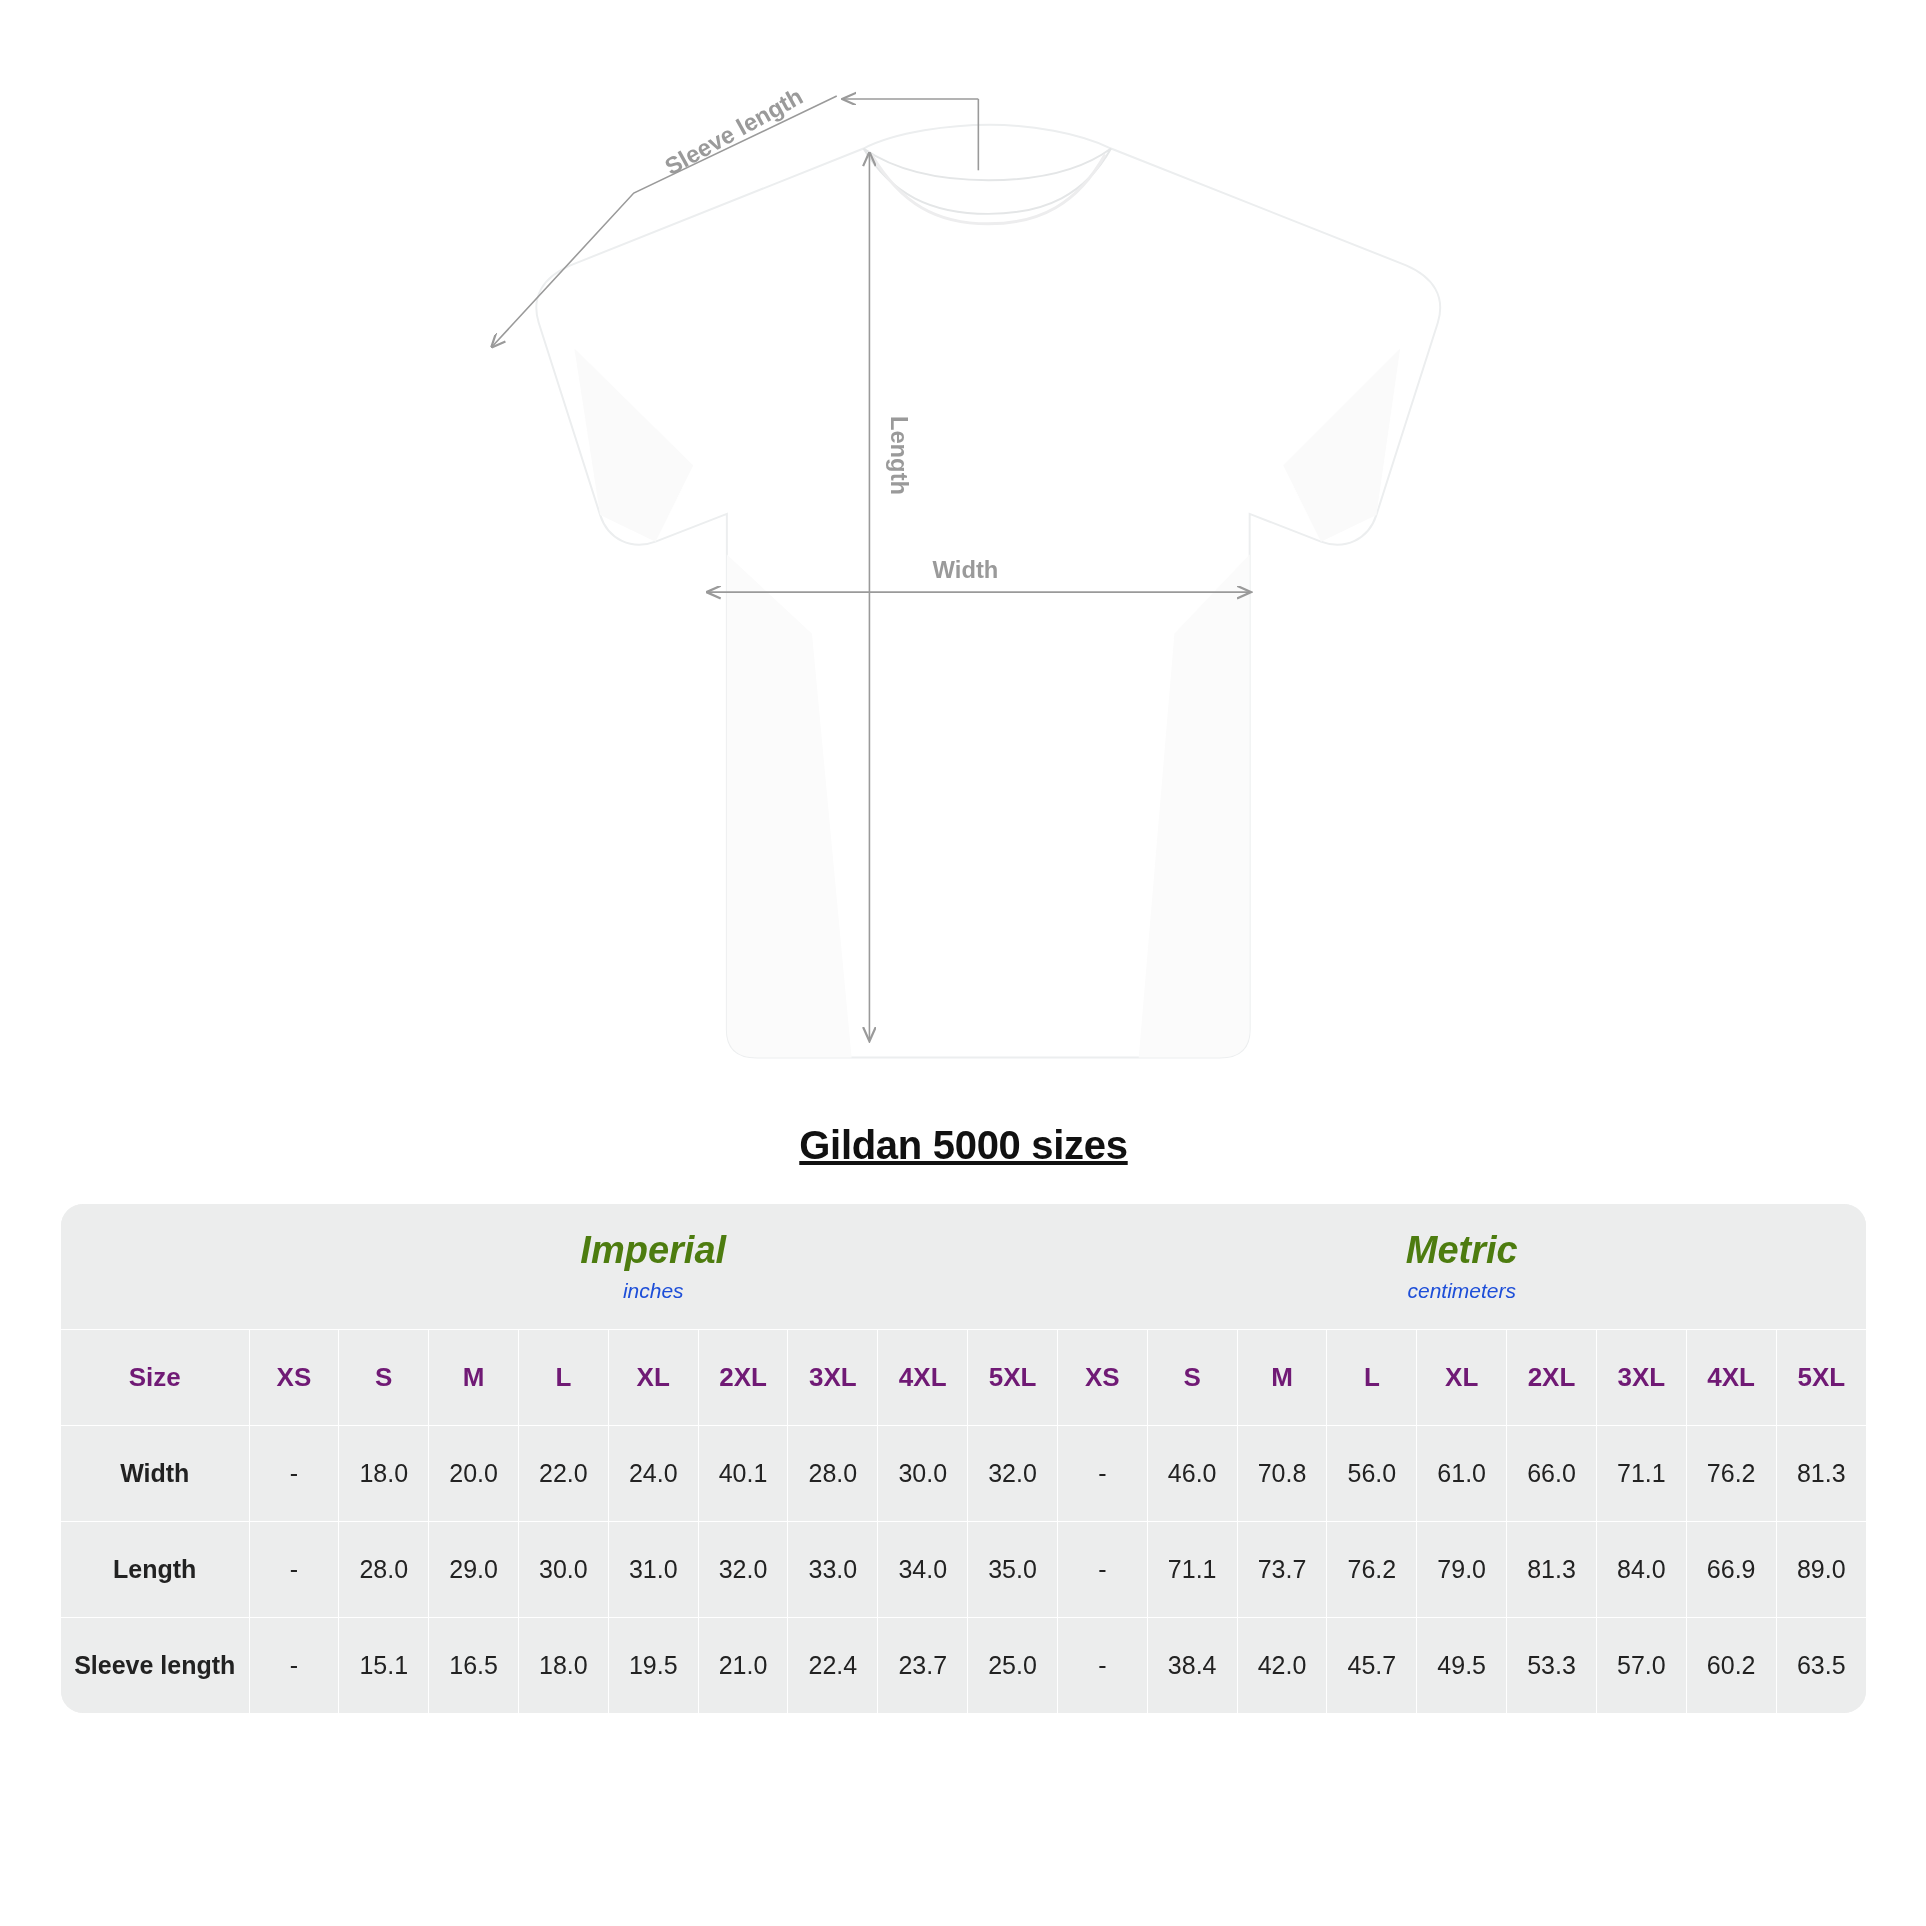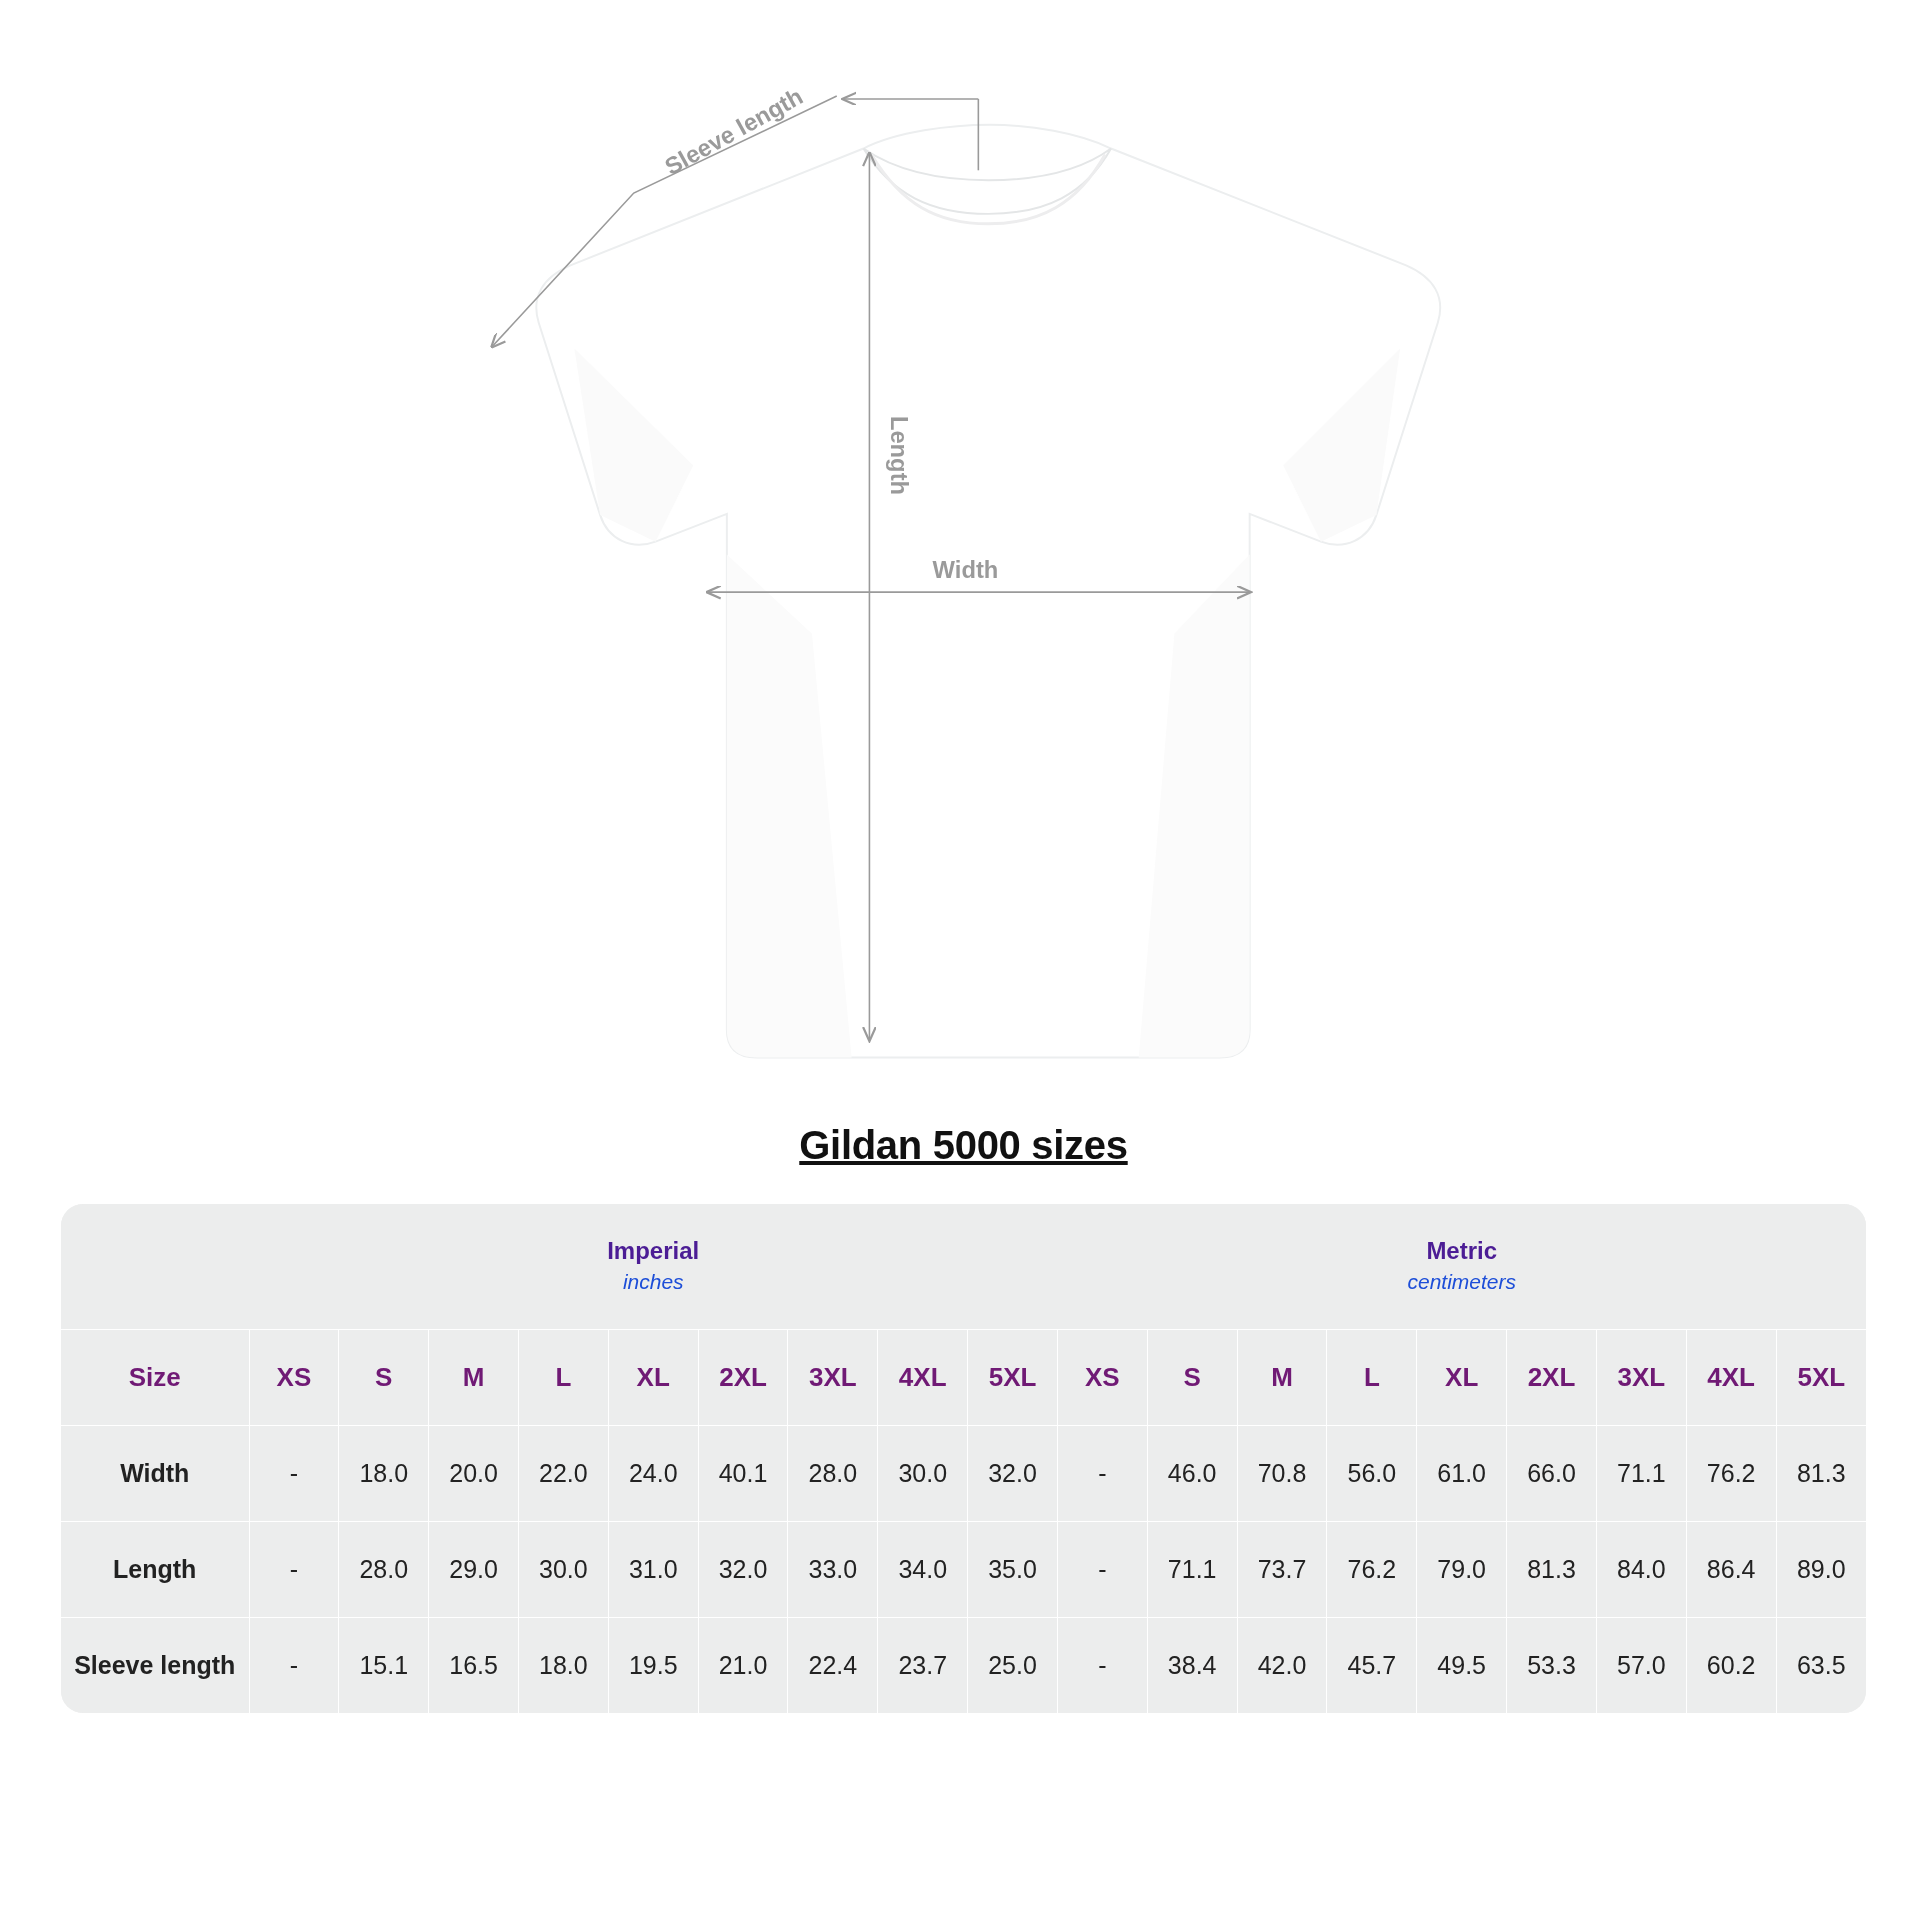--- a/index.html
+++ b/index.html
@@ -72,23 +72,24 @@
     color: #222222;
     background: #eceded;
     padding: 0;
   }
   .unit-head {
     height: 125px;
     border: none !important;
     background: #eceded !important;
   }
   .unit-name {
-    font-size: 24px;
+    font-size: 38px;
     font-weight: bold;
-    color: #4c1d95;
+    font-style: italic;
+    color: #4d7c0f;
     line-height: 1.25;
   }
   .unit-sub {
     font-size: 21px;
     font-style: italic;
     color: #1d4ed8;
     line-height: 1.5;
   }
   .corner-cell {
     border: none !important;
@@ -264,21 +265,21 @@
           <td>33.0</td>
           <td>34.0</td>
           <td>35.0</td>
           <td>-</td>
           <td>71.1</td>
           <td>73.7</td>
           <td>76.2</td>
           <td>79.0</td>
           <td>81.3</td>
           <td>84.0</td>
-          <td>86.4</td>
+          <td>66.9</td>
           <td class="last-col">89.0</td>
         </tr>
 
         <tr class="data-row">
           <td class="row-label">Sleeve length</td>
           <td>-</td>
           <td>15.1</td>
           <td>16.5</td>
           <td>18.0</td>
           <td>19.5</td>

